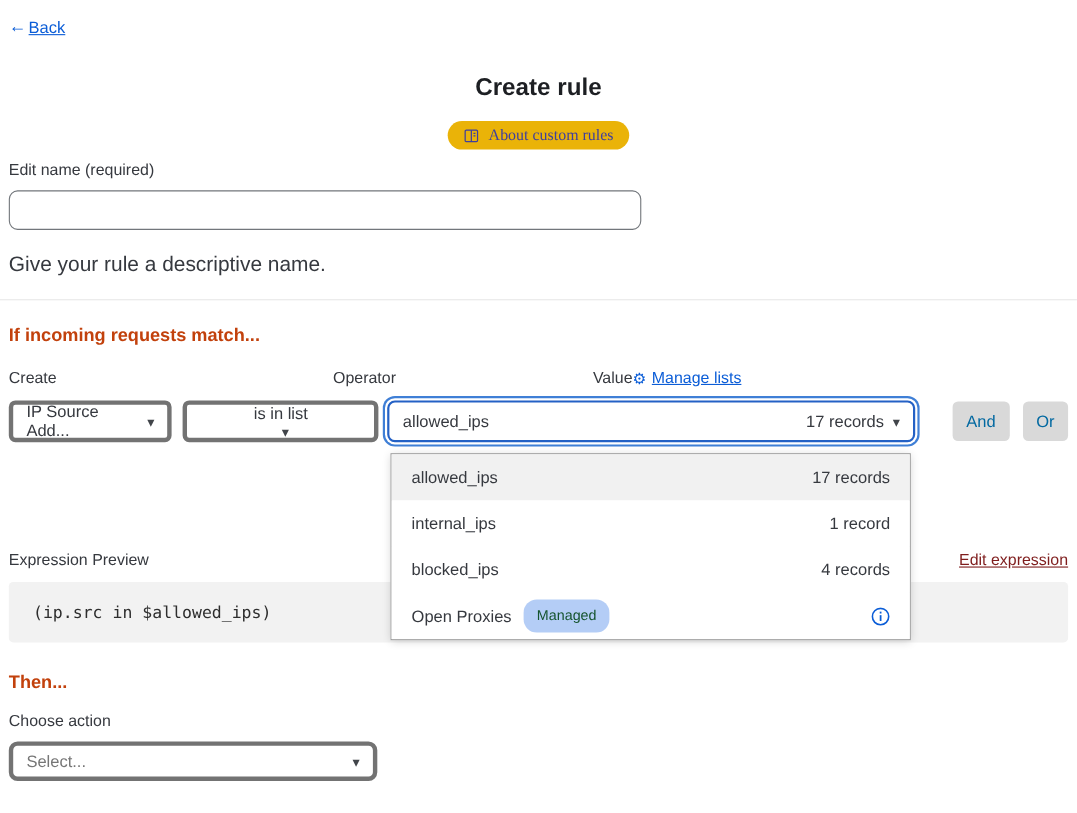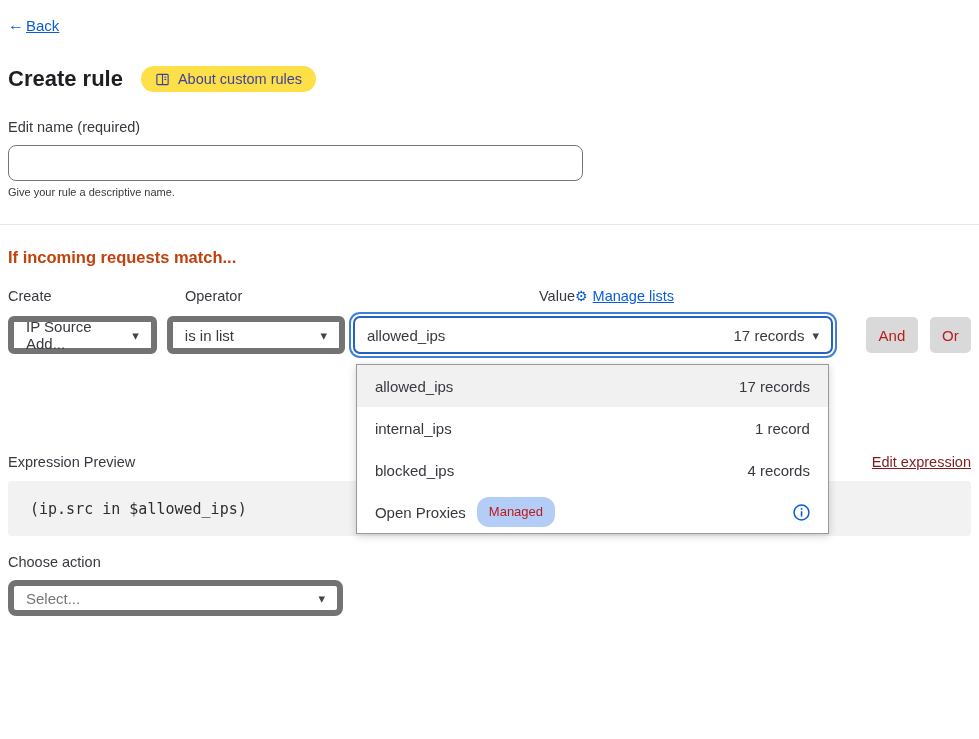--- a/index.html
+++ b/index.html
@@ -13,93 +13,93 @@
   }
   .container { padding: 16px 8px 0 8px; position: relative; }
 
   
   .back-row { margin-bottom: 32px; }
   .back-link { color: #0b5dd7; font-size: 15px; text-decoration: none; display: inline-flex; align-items: center; cursor: pointer; }
   .back-arrow { margin-right: 2px; font-size: 16px; }
   .back-label { text-decoration: underline; }
 
   
-  .title-row { display: flex; align-items: center; gap: 18px; margin-bottom: 27px; }
+  .title-row { display: flex; align-items: center; gap: 18px; margin-bottom: 11px; flex-direction: column; }
   .page-title { font-size: 22px; font-weight: 700; color: #1d1f23; margin: 0; line-height: 26px; }
   .about-pill {
     display: inline-flex; align-items: center; gap: 8px;
-    background: #fde047; color: #3f3f9e;
+    background: #eab308; color: #3f3f9e;
     border-radius: 14px; padding: 4px 14px; font-size: 14.5px;
-    text-decoration: none; cursor: pointer; line-height: 18px;
+    text-decoration: none; cursor: pointer; line-height: 18px; font-family: Liberation Serif, serif;
   }
   .about-pill svg { display: block; }
 
   
   .form-label { display: block; font-size: 14.5px; margin-bottom: 9px; line-height: 17px; }
   .rule-input {
     width: 575px; height: 36px;
     border: 1px solid #72767b; border-radius: 8px;
     font-family: "Liberation Sans", sans-serif; font-size: 15px; color: #36393f;
     padding: 0 12px; outline: none; display: block;
   }
-  .helper { font-size: 11px; margin-top: 3px; line-height: 17px; }
+  .helper { font-size: 19px; margin-top: 23px; line-height: 17px; }
 
   .divider { border: none; border-top: 1px solid #e8e8e8; margin: 23px -8px 0 -8px; }
 
   .section-heading { font-size: 16.5px; font-weight: 700; color: #c2410c; margin: 22px 0 0 0; line-height: 20px; }
 
   
   .labels-row { display: flex; margin-top: 21px; font-size: 14.5px; line-height: 17px; }
   .label-field { width: 177px; }
-  .label-operator { width: 175px; }
+  .label-operator { width: 175px; text-align: right; }
   .label-value { width: 488px; display: flex; justify-content: center; padding-left: 5px; }
   .manage-link { color: #0b5dd7; text-decoration: none; display: inline-flex; align-items: center; gap: 5px; cursor: pointer; }
   .manage-link .link-text { text-decoration: underline; }
   .gear-icon { font-size: 14px; text-decoration: none; }
 
   
   .controls-row { display: flex; align-items: center; margin-top: 11px; }
   .select {
-    height: 38px; border: 6px solid #737373; border-radius: 6px; background: #fff;
+    height: 38px; border: 4px solid #737373; border-radius: 6px; background: #fff;
     display: flex; align-items: center; justify-content: space-between;
     padding: 0 12px; font-size: 15px; color: #36393f; cursor: pointer;
   }
   .caret { font-size: 13px; color: #41454a; margin-left: 8px; }
   .select-field { width: 167px; margin-right: 10px; }
-  .select-operator { width: 201px; margin-right: 8px; }
+  .select-operator { width: 201px; margin-right: 8px; flex-direction: column; }
   .value-wrap { position: relative; width: 568px; margin-right: 24px; border-radius: 14px; }
   .select-value {
     width: 480px;
     border: 2px solid #2461c5;
     box-shadow: 0 0 0 2px #ffffff, 0 0 0 4px #3f7fd6;
     border-radius: 7px;
   }
   .value-right { display: flex; align-items: center; }
 
   .btn { font-family: "Liberation Sans", sans-serif; font-size: 15px; border: none; border-radius: 5px; cursor: pointer; }
-  .btn-gray { background: #d9d9d9; color: #b91c1c; }
+  .btn-gray { background: #d9d9d9; color: #0369a1; }
   .btn-and { height: 36px; width: 58px; margin-right: 12px; }
   .btn-or  { height: 36px; width: 46px; }
 
   
   .dropdown-panel {
     position: absolute; top: calc(100% + 10px); left: 3px; width: 473px;
     background: #fff; border: 1px solid #9a9a9a;
     box-shadow: 0 2px 8px rgba(0,0,0,0.18);
     z-index: 5;
   }
   .dd-row {
     height: 42px; display: flex; align-items: center; justify-content: space-between;
     padding: 0 18px; font-size: 15px; color: #36393f; cursor: pointer; background: #fff;
   }
   .dd-row.highlight { background: #f1f1f1; }
   .dd-left { display: flex; align-items: center; gap: 11px; }
   .dd-meta { color: #36393f; }
   .badge-managed {
-    background: #b4cdf6; color: #b91c1c; border-radius: 12px;
+    background: #b4cdf6; color: #14532d; border-radius: 12px;
     padding: 7px 12px; font-size: 13px; line-height: 16px;
   }
   .info-icon { display: flex; align-items: center; }
 
   
   .expression-row { display: flex; justify-content: space-between; align-items: flex-end; margin-top: 99px; font-size: 14.5px; line-height: 18px; }
   .edit-link { color: #7f1d1d; text-decoration: underline; cursor: pointer; }
   .expression-box {
     margin-top: 10px; height: 55px; background: #f2f2f2; border-radius: 4px;
     display: flex; align-items: center; padding-left: 22px;
@@ -219,20 +219,21 @@
   </div>
 
   <div class="expression-row">
     <span>Expression Preview</span>
     <a class="edit-link">Edit expression</a>
   </div>
   <div class="expression-box">
     <span>(ip.src in $allowed_ips)</span>
   </div>
 
+  <h2 class="section-heading then-heading">Then...</h2>
   <label class="form-label choose-label">Choose action</label>
   <div class="select select-action">
     <span class="placeholder">Select...</span>
     <span class="caret">▾</span>
   </div>
 
 
 </div>
 
 </body></html>

